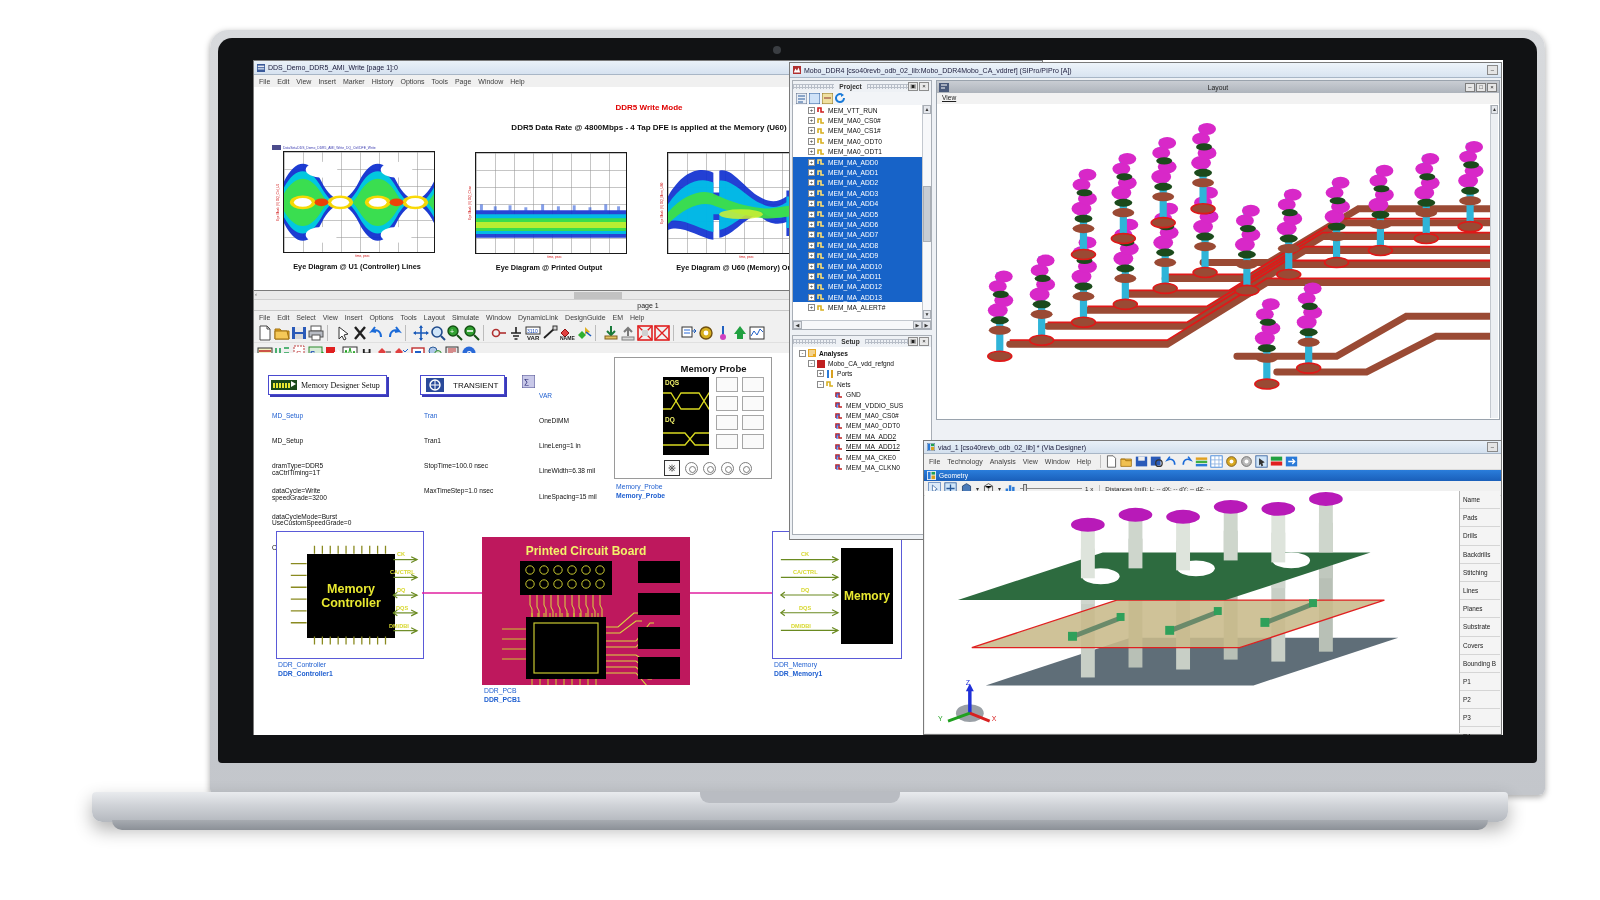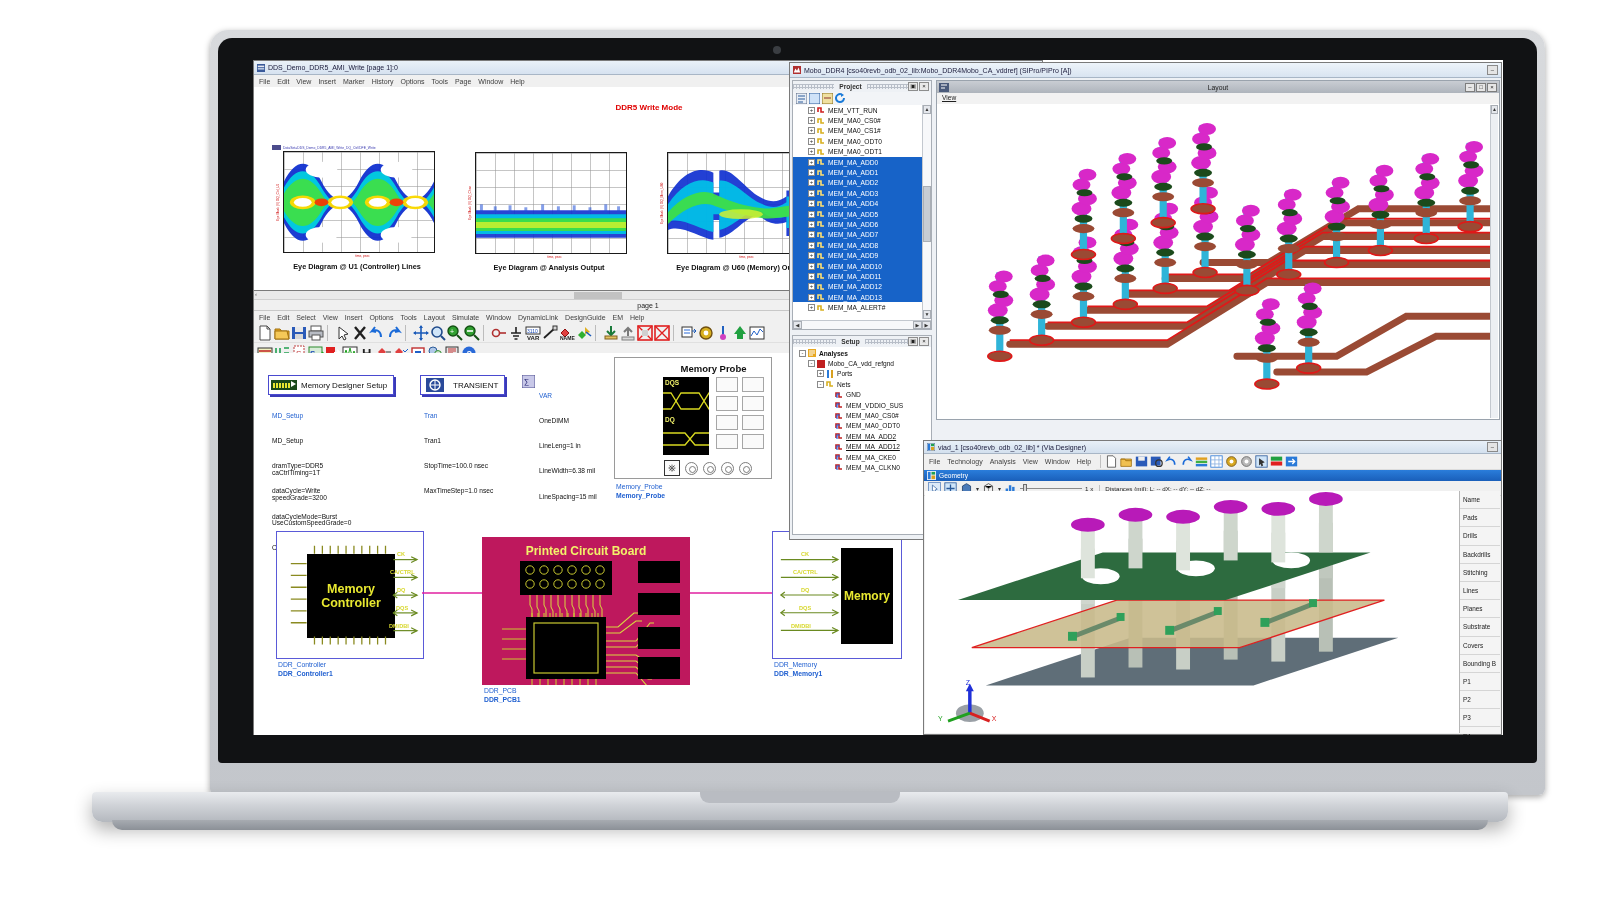--- a/index.html
+++ b/index.html
@@ -302,20 +302,21 @@
         <span>History</span>
         <span>Options</span>
         <span>Tools</span>
         <span>Page</span>
         <span>Window</span>
         <span>Help</span>
       </div>
 
       <div class="dd-canvas">
         <div class="dd-title-red">DDR5 Write Mode</div>
+        <div class="dd-title-blk">DDR5 Data Rate @ 4800Mbps - 4 Tap DFE is applied at the Memory (U60)</div>
 
         <div class="eye-wrap">
 
           <div class="eye-block" style="left:18px;">
             <div class="eye-legend">
               <span class="sw"></span>
               <span>DataSet=DDS_Demo_DDR5_AMI_Write_DQ_Ctrl/DFE_Write</span>
             </div>
             <div class="eye-plotrow">
               <div class="eye-ylab">Eye Mask (V)  DQ_Ctrl_U1</div>
@@ -377,21 +378,21 @@
                       <rect x="82" y="54" width="3" height="7"></rect>
                     <rect x="98" y="53" width="3" height="8"></rect>
                       <rect x="114" y="55" width="3" height="6"></rect>
                     <rect x="130" y="52" width="3" height="9"></rect>
                       <rect x="143" y="54" width="3" height="7"></rect>
                   </g>
                 </svg>
               </div>
             </div>
             <div class="eye-xlab">time, psec</div>
-            <div class="eye-cap">Eye Diagram @ Analysis Output</div>
+            <div class="eye-cap">Eye Diagram @ Printed Output</div>
           </div>
 
           <div class="eye-block" style="left:402px;">
             <div class="eye-legend" style="height:6px;"></div>
             <div class="eye-plotrow">
               <div class="eye-ylab">Eye Mask (V)  DQ_Mem_U60</div>
               <div class="eye-plot">
                 <div class="eye-grid"></div>
                 <svg class="eyesvg" viewBox="0 0 152 102" preserveAspectRatio="none">
                   <path d="M0 44 C 16 16, 34 14, 46 20 L46 40 L52 40 L52 18 C66 14, 80 40, 96 46
@@ -612,21 +613,21 @@
               <text x="4" y="15" font-size="4" fill="#202020">SIM</text>
             </svg></div>
         <div class="tool"><svg viewBox="0 0 16 16">
               <circle cx="8" cy="8" r="6.5" fill="#2a6ad8"></circle>
               <text x="5.5" y="12" font-size="9" font-weight="bold" fill="#fff">?</text>
             </svg></div>
       </div>
 
       <div class="canvas">
 
-        <div class="cbox" style="left:14px; top:22px;">
+        <div class="cbox" style="left:14px; top:22px;font-family:Liberation Serif, serif;">
           <svg class="ci" viewBox="0 0 26 16">
             <rect x="0" y="3" width="26" height="10" fill="#1a4a1a"></rect>
             <g fill="#e8e830">
               <rect x="2" y="6" width="2" height="5"></rect>
                 <rect x="5" y="6" width="2" height="5"></rect>
               <rect x="8" y="6" width="2" height="5"></rect>
                 <rect x="11" y="6" width="2" height="5"></rect>
               <rect x="14" y="6" width="2" height="5"></rect>
                 <rect x="17" y="6" width="2" height="5"></rect>
             </g>

